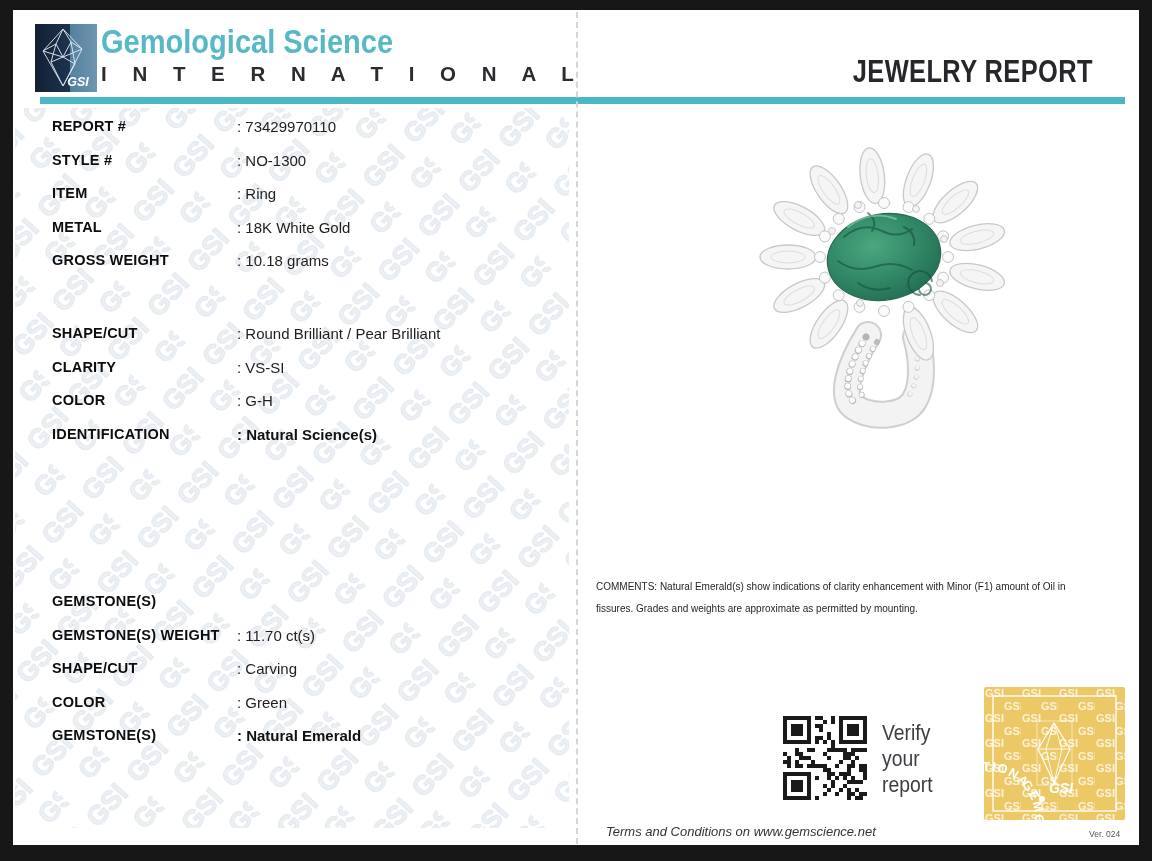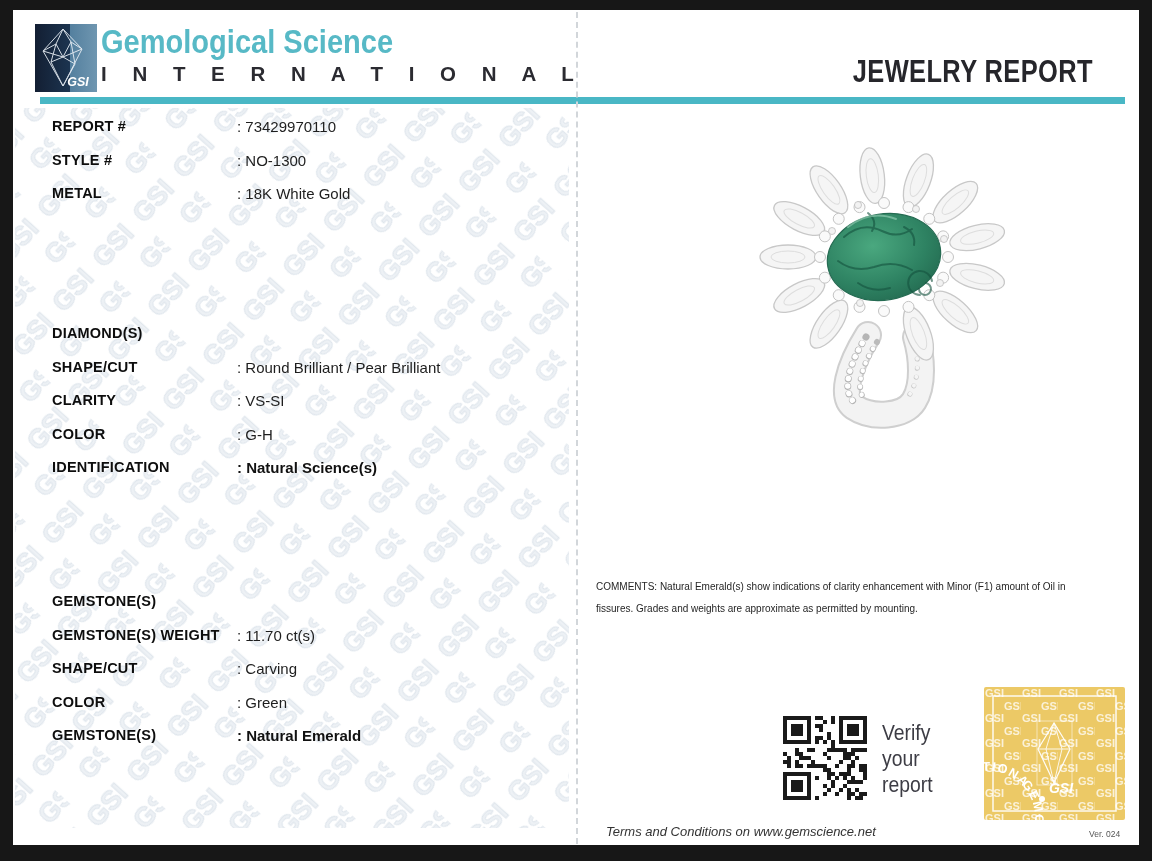--- a/index.html
+++ b/index.html
@@ -84,28 +84,33 @@
   <div class="section" id="sec-top">
       <div class="row">
         <span class="lbl">REPORT #</span>
         <span class="val">: 73429970110</span>
       </div>
       <div class="row">
         <span class="lbl">STYLE #</span>
         <span class="val">: NO-1300</span>
       </div>
       <div class="row">
+        <span class="lbl">ITEM</span>
+        <span class="val">: Ring</span>
+      </div>
+      <div class="row">
         <span class="lbl">METAL</span>
         <span class="val">: 18K White Gold</span>
       </div>
+      <div class="row">
+        <span class="lbl">GROSS WEIGHT</span>
+        <span class="val">: 10.18 grams</span>
+      </div>
     </div>
   <div class="section" id="sec-diamond">
-      <div class="row">
-        <span class="lbl">DIAMOND(S)</span>
-      </div>
       <div class="row">
         <span class="lbl">SHAPE/CUT</span>
         <span class="val">: Round Brilliant / Pear Brilliant</span>
       </div>
       <div class="row">
         <span class="lbl">CLARITY</span>
         <span class="val">: VS-SI</span>
       </div>
       <div class="row">
         <span class="lbl">COLOR</span>

